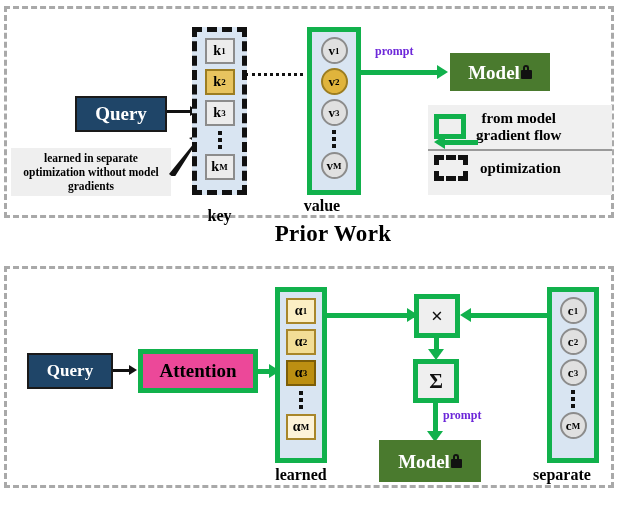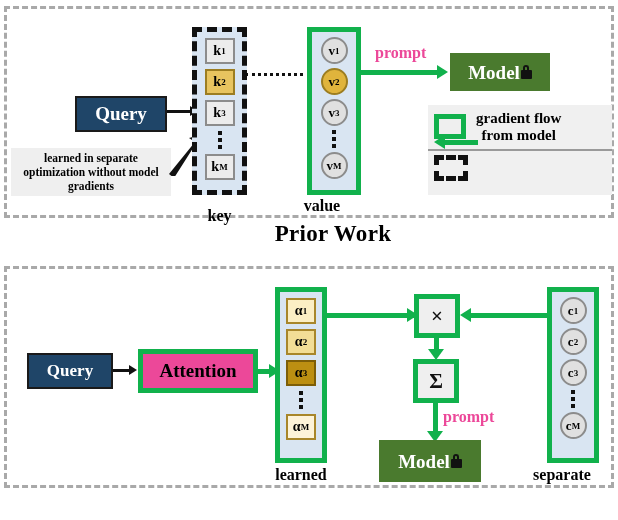--- a/index.html
+++ b/index.html
@@ -151,22 +151,22 @@
   .dotted-line{
     position:absolute;
     height:0;
     border-top:3px dotted #111;
   }
 
   .flabel{
     position:absolute;
     font-family:"Liberation Serif", serif;
     font-weight:bold;
-    font-size:16px;
-    color:#ec4899;
+    font-size:12px;
+    color:#6d28d9;
   }
 
   
   .annot{
     position:absolute;
     background:#efefef;
     font-family:"Liberation Serif", serif;
     font-weight:bold;
     font-size:11.5px;
     line-height:1.22;
@@ -315,33 +315,34 @@
       <span class="lock">
         <span class="shackle"></span>
         <span class="body"></span>
       </span>
   </div>
 
   <div class="legend" style="left:421px;top:96px;width:184px;height:90px;">
     <div class="legend-row" style="left:6px;top:5px;width:176px;">
       <div class="sw-green"></div>
       <div class="legend-text" style="margin-left:10px;">
+        <div>from model</div>
         <div>gradient flow</div>
-        <div>from model</div>
       </div>
     </div>
 
     <div class="ln" style="left:17px;top:35px;width:33px;height:5px;"></div>
     <div class="arrowhead ah-left" style="left:6px;top:30px;"></div>
 
     <div class="legend-sep" style="left:0px;top:44px;width:184px;"></div>
 
     <div class="legend-row" style="left:6px;top:50px;width:176px;">
       <div class="sw-dash"></div>
       <div class="legend-text" style="margin-left:12px;">
+        <div>optimization</div>
       </div>
     </div>
   </div>
 
 </div>
 
 <div class="panel-title" id="title-prior">
   <span>Prior Work</span>
 </div>
 

